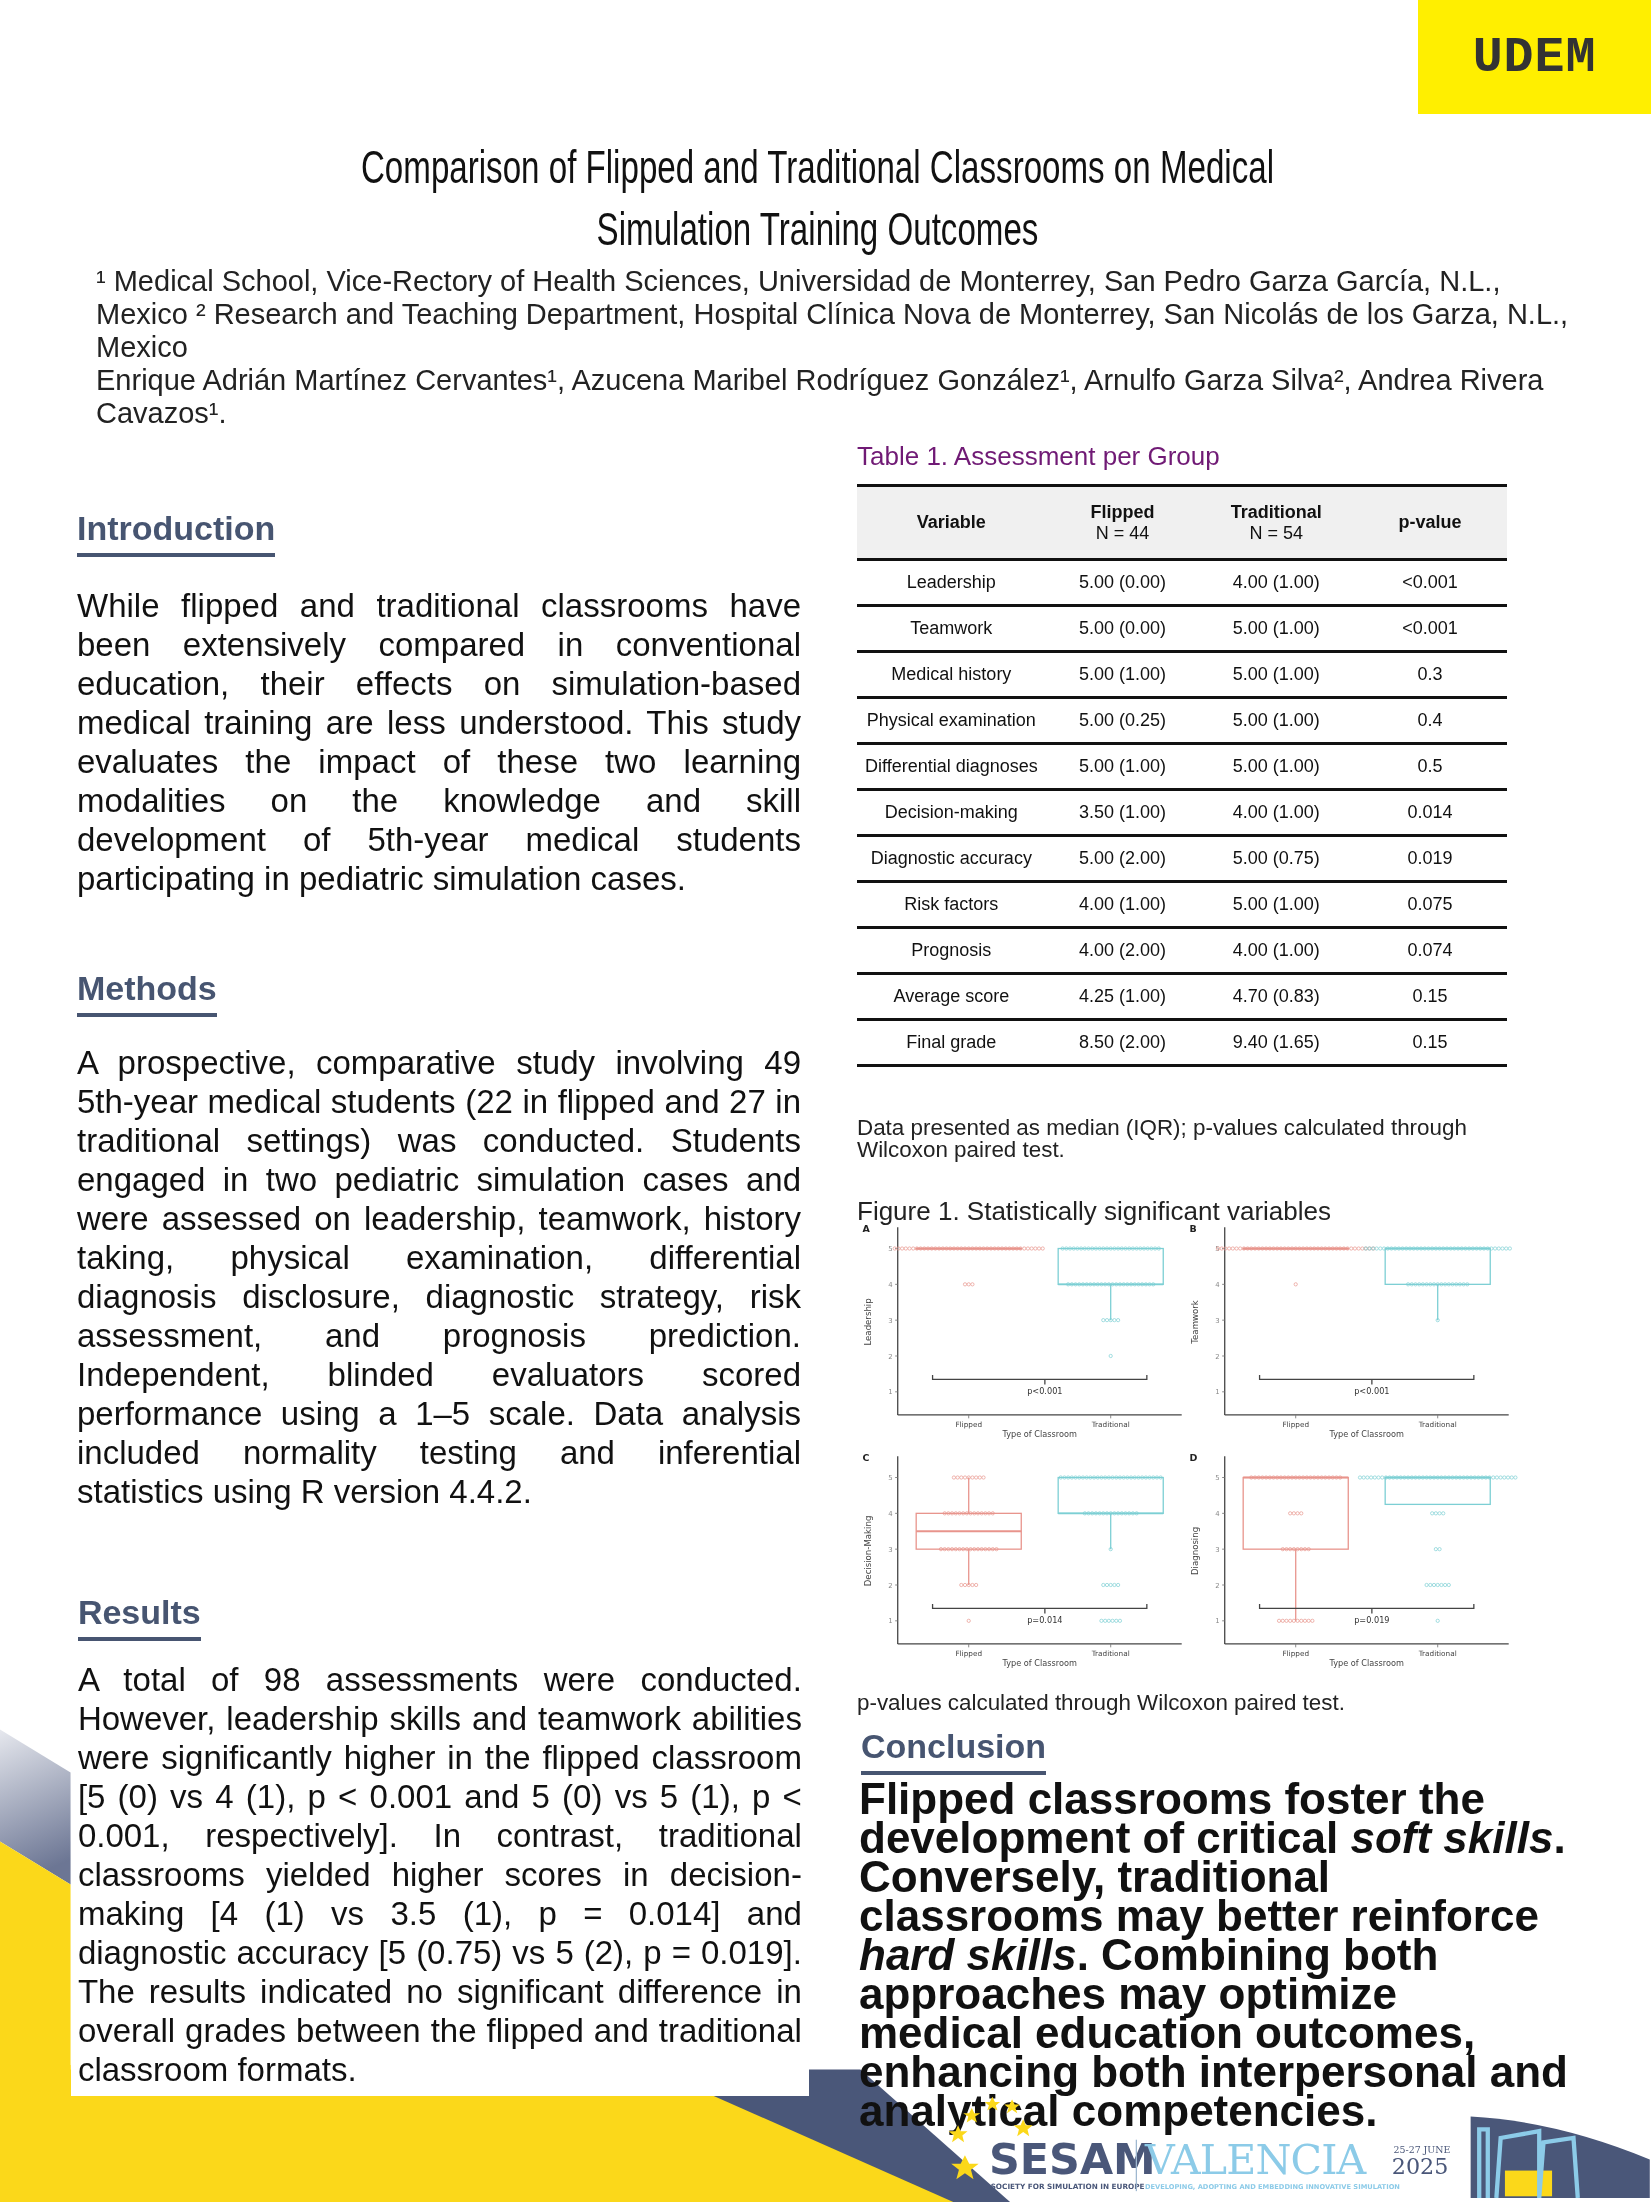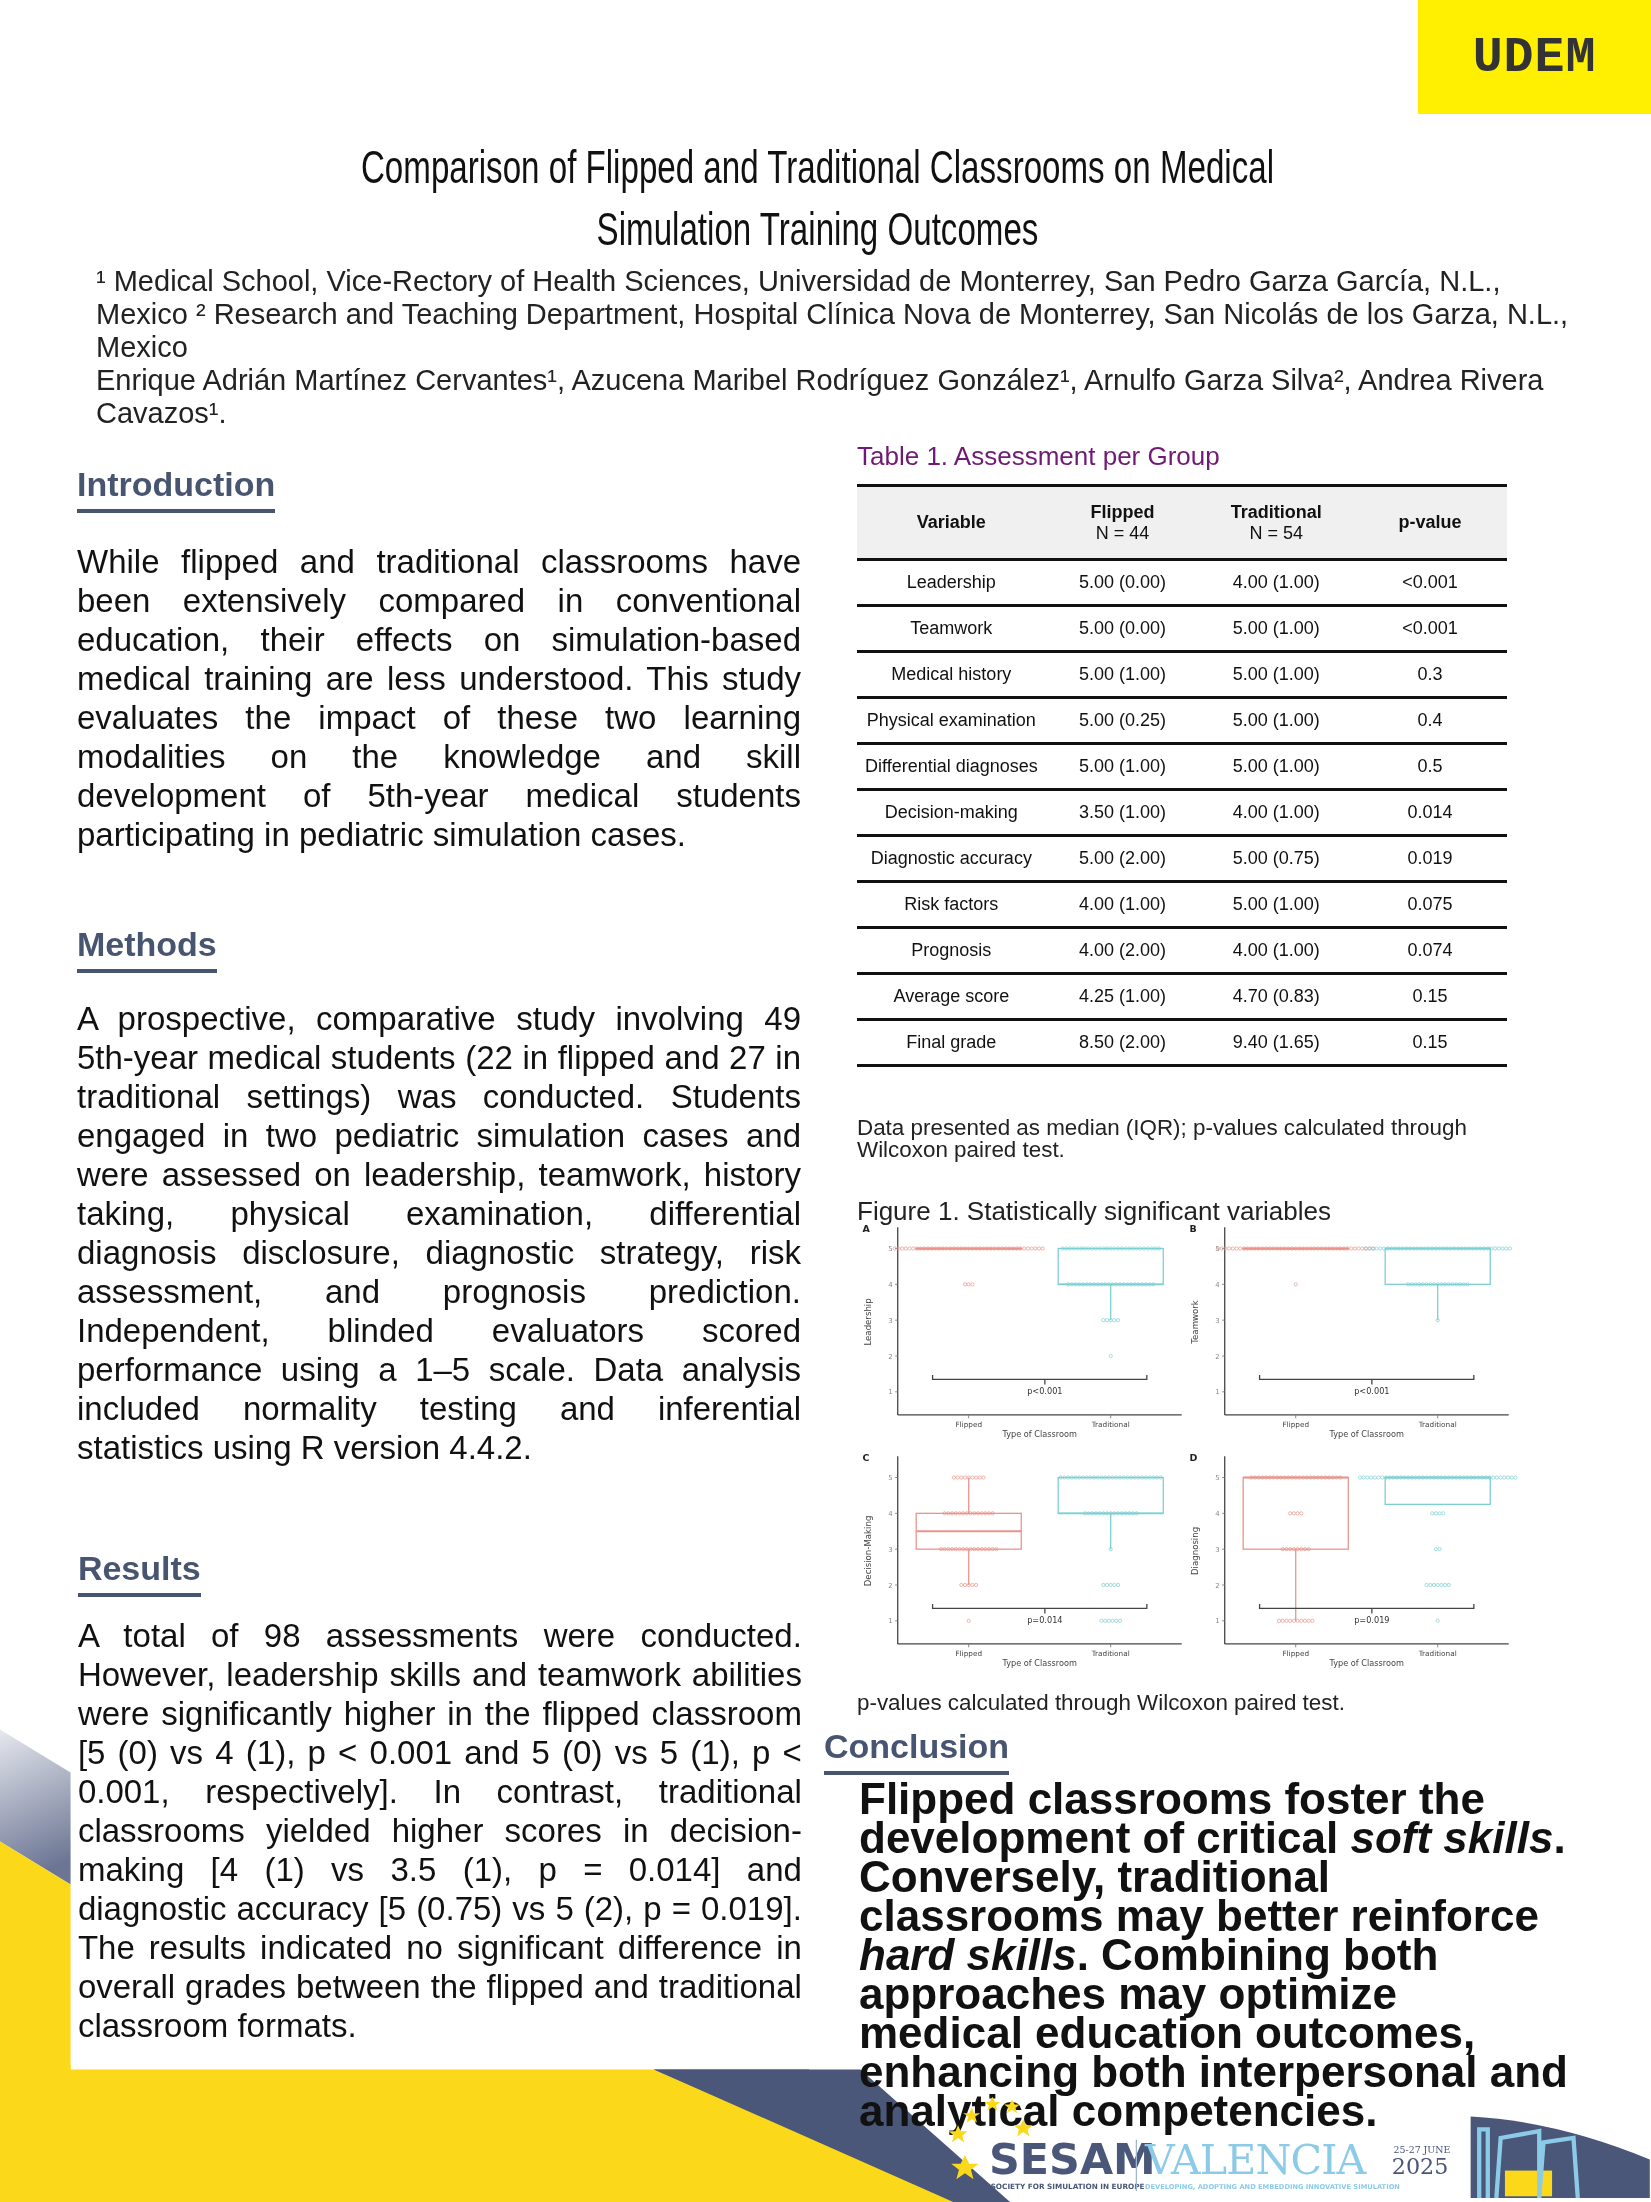--- a/index.html
+++ b/index.html
@@ -11,40 +11,40 @@
   #deco { position:absolute; left:0; top:0; width:1651px; height:2203px; z-index:0; }
 
   
   .udem-box { left:1418px; top:0; width:233px; height:114px; background:#ffef00; display:flex; align-items:center; justify-content:center; z-index:2; }
   .udem-text { font-family:Liberation Mono, monospace; font-weight:bold; font-size:50px; color:#333; letter-spacing:0.9px; }
 
   .title { left:86px; top:136px; width:1463px; text-align:center; font-family:"Liberation Sans Narrow","Liberation Sans", sans-serif;
            font-size:46px; line-height:62px; transform:scaleX(0.72); transform-origin:center top; z-index:2; color:#111; }
   .authors { left:96px; top:265px; width:1480px; font-size:29px; line-height:33px; z-index:2; color:#222; }
 
-  .col-left { left:77px; width:724px; z-index:2; }
+  .col-left { left:77px; width:724px; z-index:2;margin-top:44px; }
   .sec-head { font-weight:bold; font-size:34px; color:#475571; display:inline-block; padding-bottom:5.2px; border-bottom:4.3px solid #475571; }
   .body-text { font-size:33px; line-height:39px; text-align:justify; color:#111; }
 
   .white-pad { background:#ffffff; }
 
   .table-title { left:857px; top:441px; font-size:26px; z-index:2; color:#701a75; }
   table.t1 { position:absolute; left:857px; top:484px; width:650px; border-collapse:collapse; z-index:2;
              font-size:18px; color:#111; }
   table.t1 th { background:#f0f0f0; font-weight:bold; height:69px; border-top:3.4px solid #111; border-bottom:3.4px solid #111; }
   table.t1 th .sub { font-weight:normal; display:block; }
   table.t1 td { text-align:center; height:43px; border-bottom:3.4px solid #111; padding:0; }
   .t-note { left:857px; top:1117px; width:688px; font-size:22.4px; line-height:22.4px; color:#222; z-index:2; }
   .fig-title { left:857px; top:1196px; font-size:26px; color:#222; z-index:2; }
   .fig-note { left:857px; top:1690px; font-size:22.4px; color:#222; z-index:2; }
 
   .panel { position:absolute; z-index:2; }
   .panel svg { overflow:visible; }
 
-  .concl-head { left:824px; top:1727px; z-index:2; }
+  .concl-head { left:861px; top:1727px; z-index:2; }
   .concl-text { left:859px; top:1779px; width:714px; font-size:44px; line-height:39px; color:#111; z-index:2;font-weight:bold; }
 
   .sesam { left:938px; top:2078px; width:713px; height:120px; z-index:2; }
 </style>
 </head>
 <body>
 
 <svg id="deco" viewBox="0 0 1919 2560">
   <defs>
     <linearGradient id="greyGrad" x1="0" y1="0" x2="0.2" y2="1">

